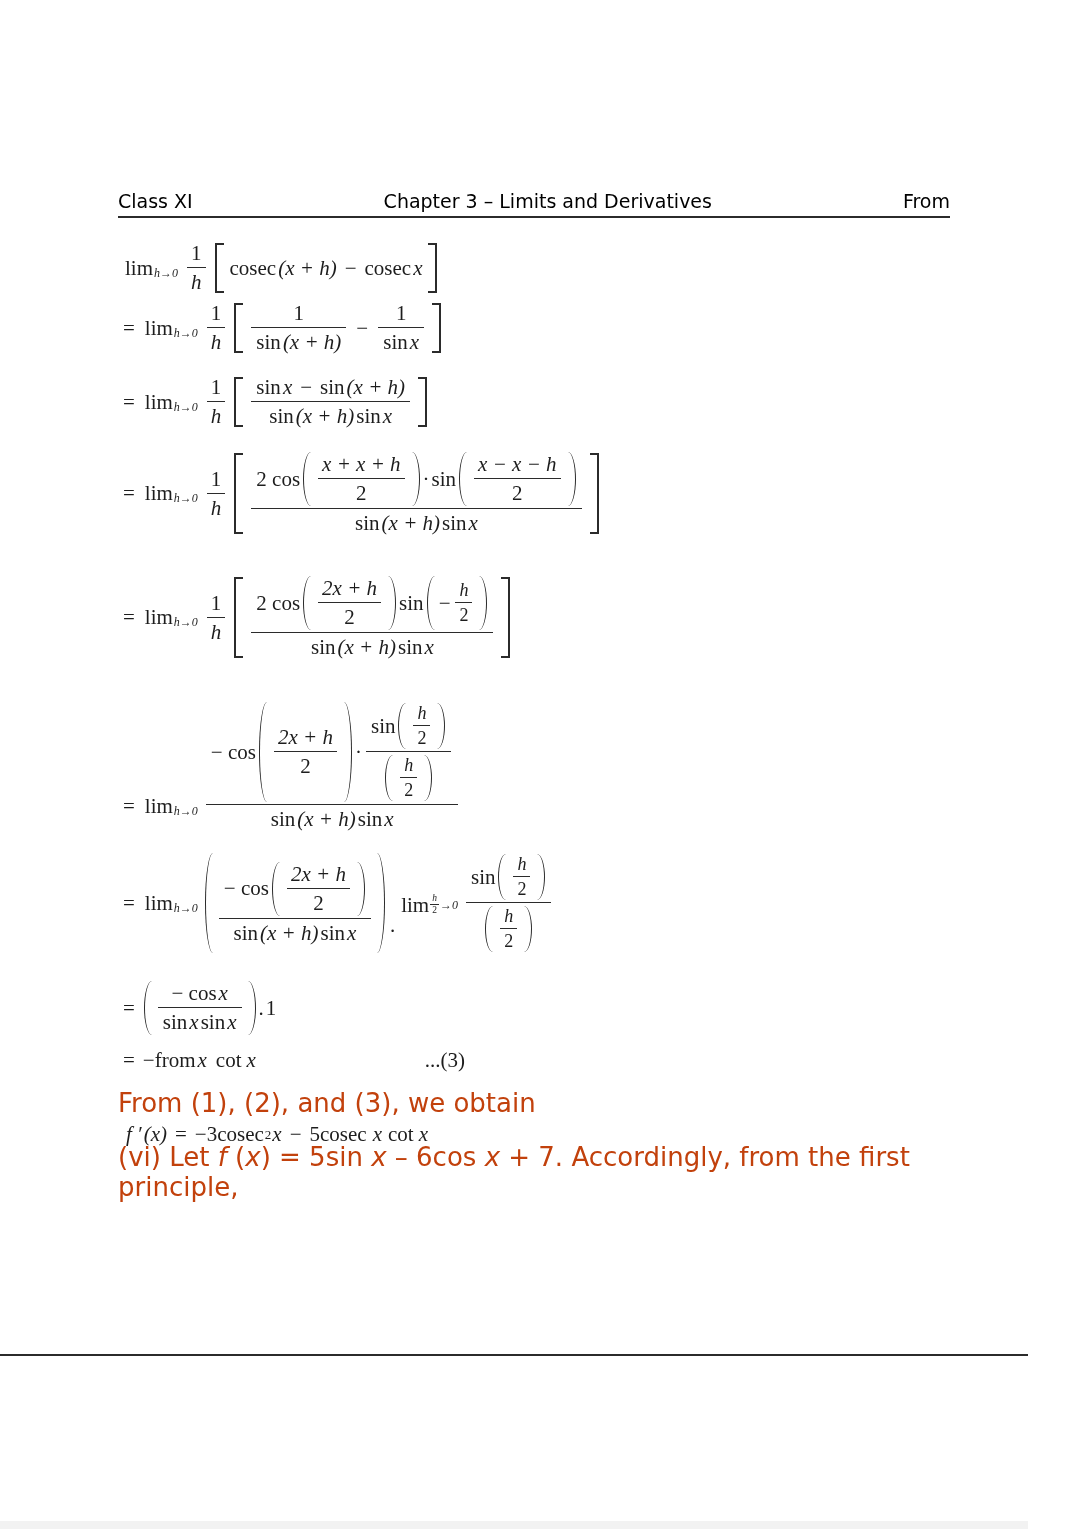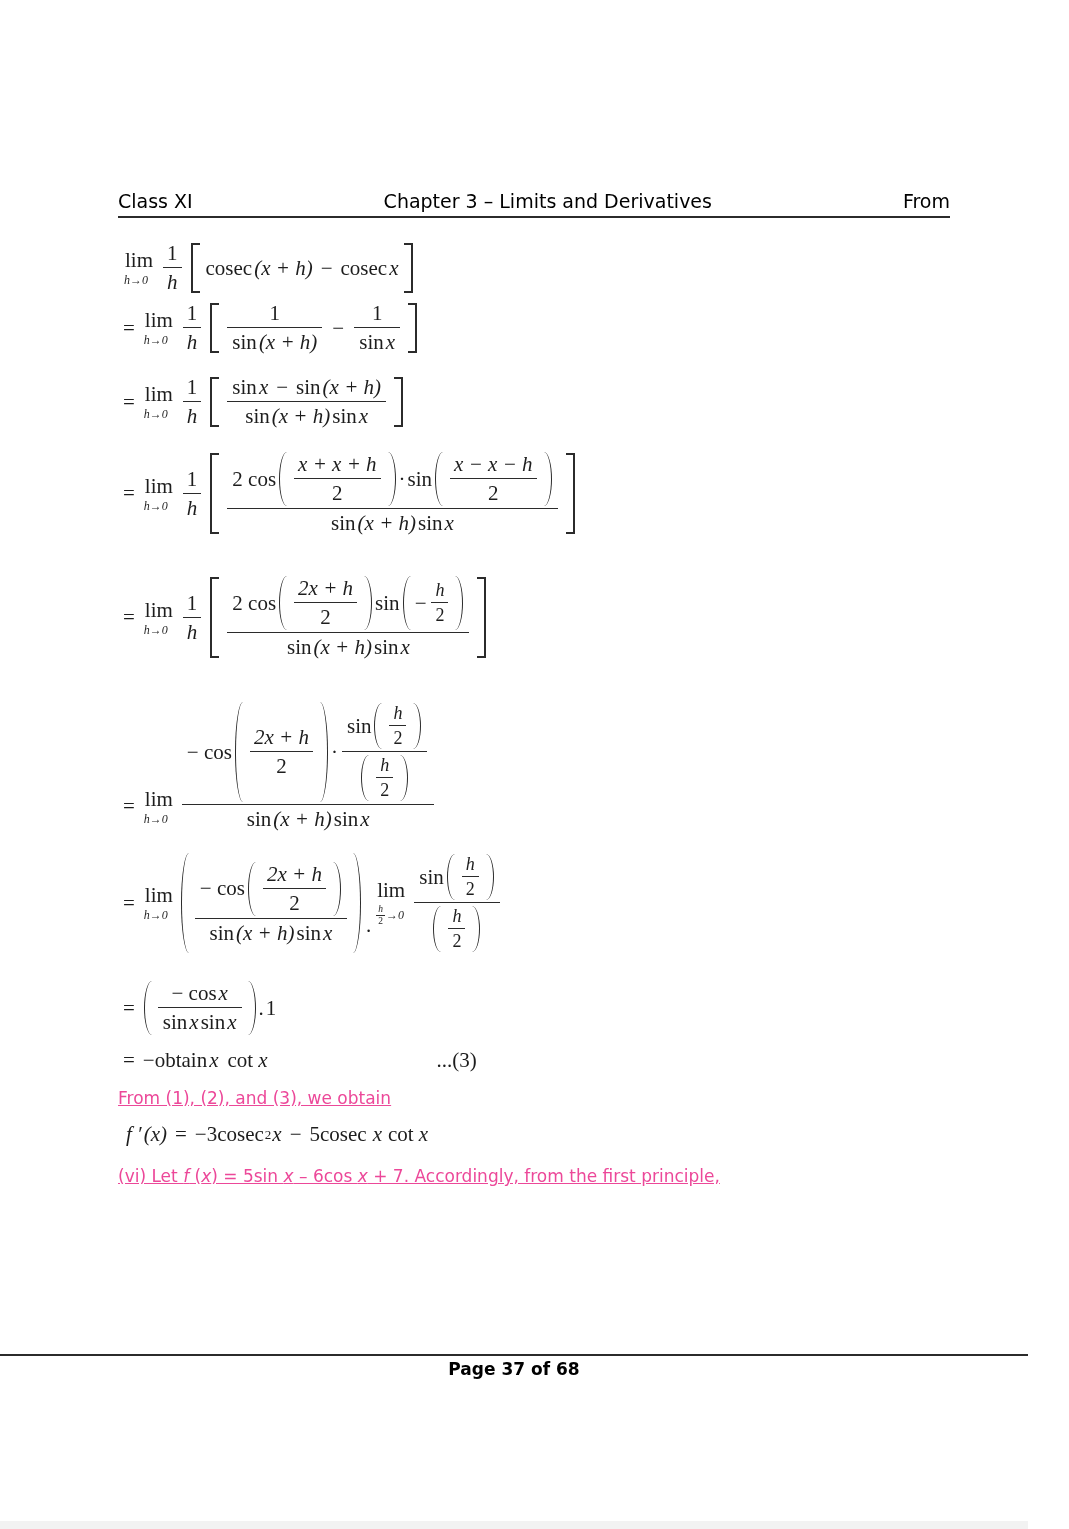--- a/index.html
+++ b/index.html
@@ -14,21 +14,21 @@
   
   .mrow { position:absolute; left:122px; display:flex; align-items:center;
           font-family:"Liberation Serif","DejaVu Serif",serif; font-size:21px; color:#1d1d1d;
           white-space:nowrap; }
   .rm { font-style:normal; margin:0 1px; }
   .it { font-style:italic; margin:0 1px; }
   .op { margin:0 7px; }
   .eqsign { margin-right:7px; }
 
   
-  .lim { display:inline-flex; flex-direction:column; align-items:flex-start; margin:0 5px 0 2px; line-height:1; }
+  .lim { display:inline-flex; flex-direction:row; align-items:flex-end; margin:0 5px 0 2px; line-height:1; }
   .lim .lw { line-height:1; }
   .lim .ls { font-size:12px; margin-top:3px; font-style:italic; display:inline-flex; align-items:center; white-space:nowrap; }
   .tfrac { display:inline-flex; flex-direction:column; align-items:center; font-size:9.5px; line-height:1.15; margin-right:1px; }
   .tfrac .td { border-top:1px solid #2b2b2b; padding:0 2px; font-style:normal; }
 
   
   .fr { display:inline-flex; flex-direction:column; margin:0 3px; vertical-align:middle; }
   .fr .nu { display:flex; justify-content:center; align-items:center; padding:1px 4px; }
   .fr .de { display:flex; justify-content:center; align-items:center; padding:2px 4px 1px; border-top:1.4px solid #2b2b2b; }
   .fr.sm { font-size:18px; }
@@ -43,21 +43,21 @@
   .par.l { border-left:1.8px solid #2b2b2b; border-top-left-radius:8px 50%; border-bottom-left-radius:8px 50%; }
   .par.r { border-right:1.8px solid #2b2b2b; border-top-right-radius:8px 50%; border-bottom-right-radius:8px 50%; }
 
   .dn40 { display:inline-flex; align-items:center; transform:translateY(40px); }
   .lowdot { align-self:flex-end; margin:0 3px 16px; }
   .eqtag { margin-left:168px; }
 
   sup.s2 { font-size:13px; vertical-align:7px; font-style:normal; }
 
   
-  .tline { position:absolute; left:118px; font-size:17px; color:#ec4899; white-space:nowrap;text-decoration:underline; }
+  .tline { position:absolute; left:118px; font-size:26px; color:#c2410c; white-space:nowrap; }
   .tline span { white-space:pre-wrap; }
   .itx { font-style:italic; }
 
   
   .ftrule { position:absolute; left:0; right:0; top:1354px; border-top:2px solid #2b2b2b; }
   .fttext { position:absolute; top:1359px; left:0; width:100%; text-align:center; font-weight:bold; font-size:17px; }
   .pgedge { position:absolute; left:0; right:0; bottom:0; height:8px; background:#f2f2f2; }
 </style>
 </head>
 <body>
@@ -343,21 +343,21 @@
         <span class="it">x</span>
       </span>
     </span>
     <span class="par r"></span>
     <span class="rm">.</span>
     <span class="rm">1</span>
   </div>
 
   <div class="mrow" style="top:1048px;">
     <span class="rm eqsign">=</span>
-    <span class="rm">−obtain</span>
+    <span class="rm">−from</span>
     <span class="it">x</span>
     <span class="rm" style="margin-left:8px;">cot</span>
     <span class="it" style="margin-left:4px;">x</span>
     <span class="rm eqtag">...(3)</span>
   </div>
 
   <div class="tline" style="top:1088px;">
     <span>From (1), (2), and (3), we obtain</span>
   </div>
 
@@ -368,23 +368,20 @@
     <span class="rm">−3cosec</span>
       <sup class="s2">2</sup>
     <span class="it">x</span>
     <span class="rm op">−</span>
     <span class="rm">5cosec</span>
     <span class="it" style="margin-left:5px;">x</span>
     <span class="rm" style="margin-left:5px;">cot</span>
     <span class="it" style="margin-left:4px;">x</span>
   </div>
 
-  <div class="tline" style="top:1166px;">
+  <div class="tline" style="top:1142px;">
     <span>(vi) Let </span><span class="itx">f</span><span> (</span><span class="itx">x</span><span>) = 5sin </span><span class="itx">x</span><span> – 6cos </span><span class="itx">x</span><span> + 7. Accordingly, from the first principle,</span>
   </div>
 
   <div class="ftrule"></div>
-  <div class="fttext">
-    <span>Page 37 of 68</span>
-  </div>
   <div class="pgedge"></div>
 
 </div>
 
 </body></html>

